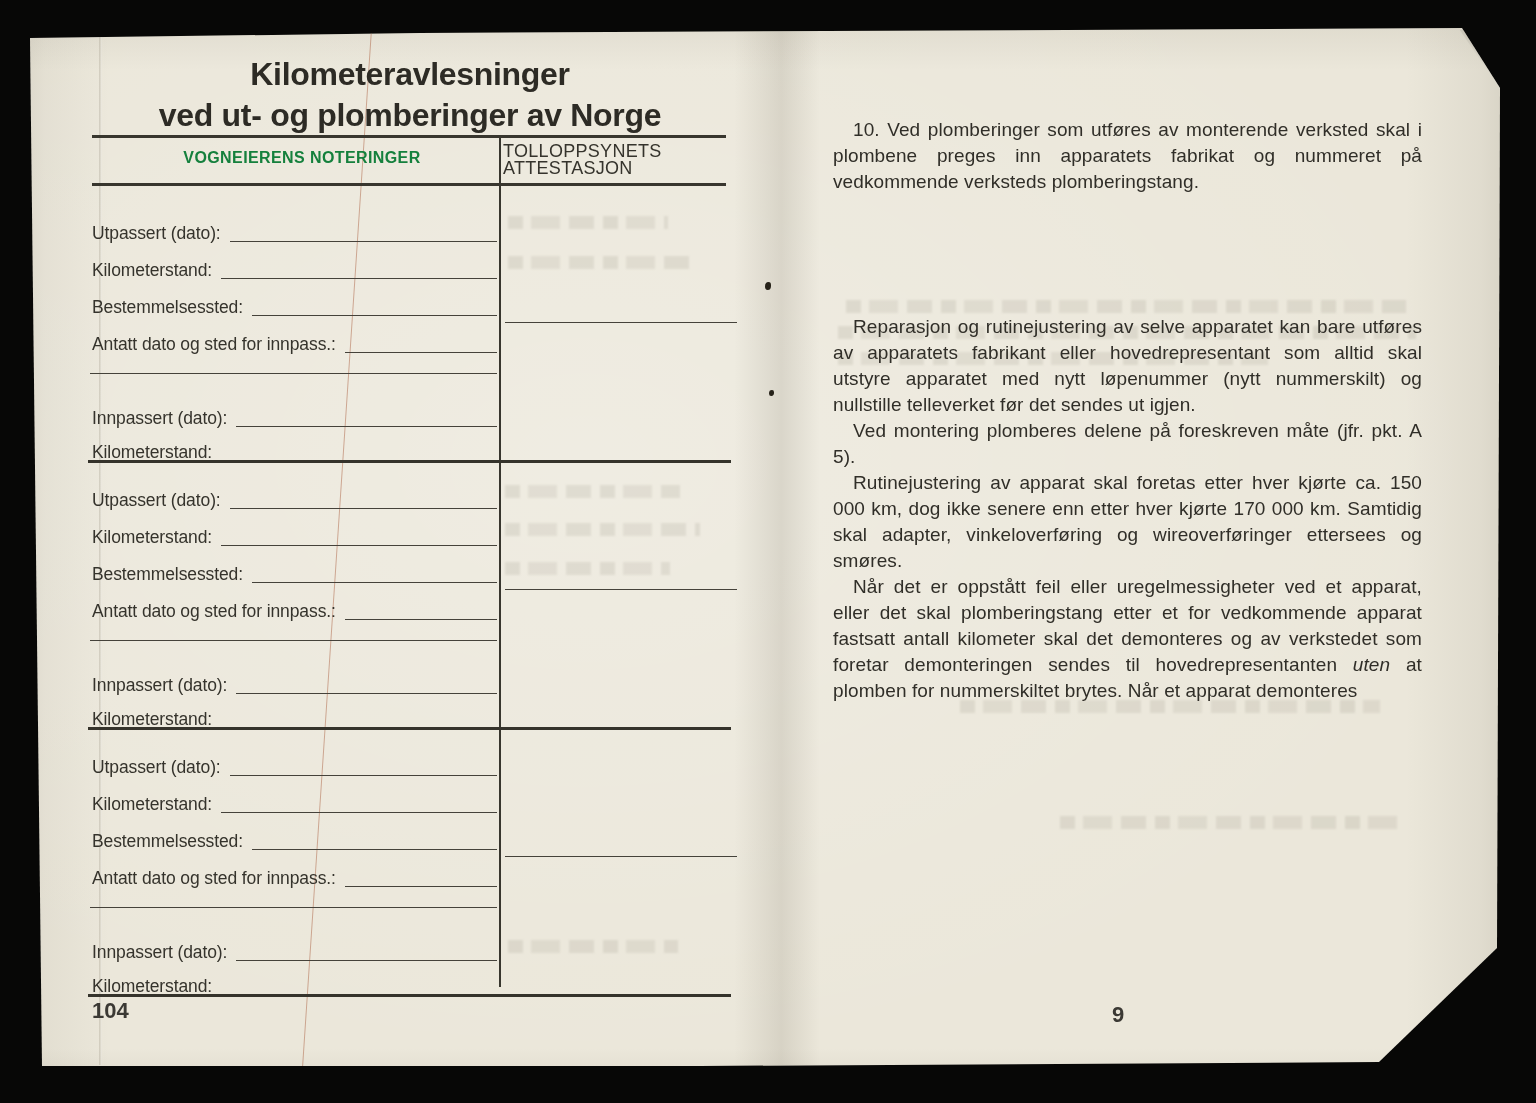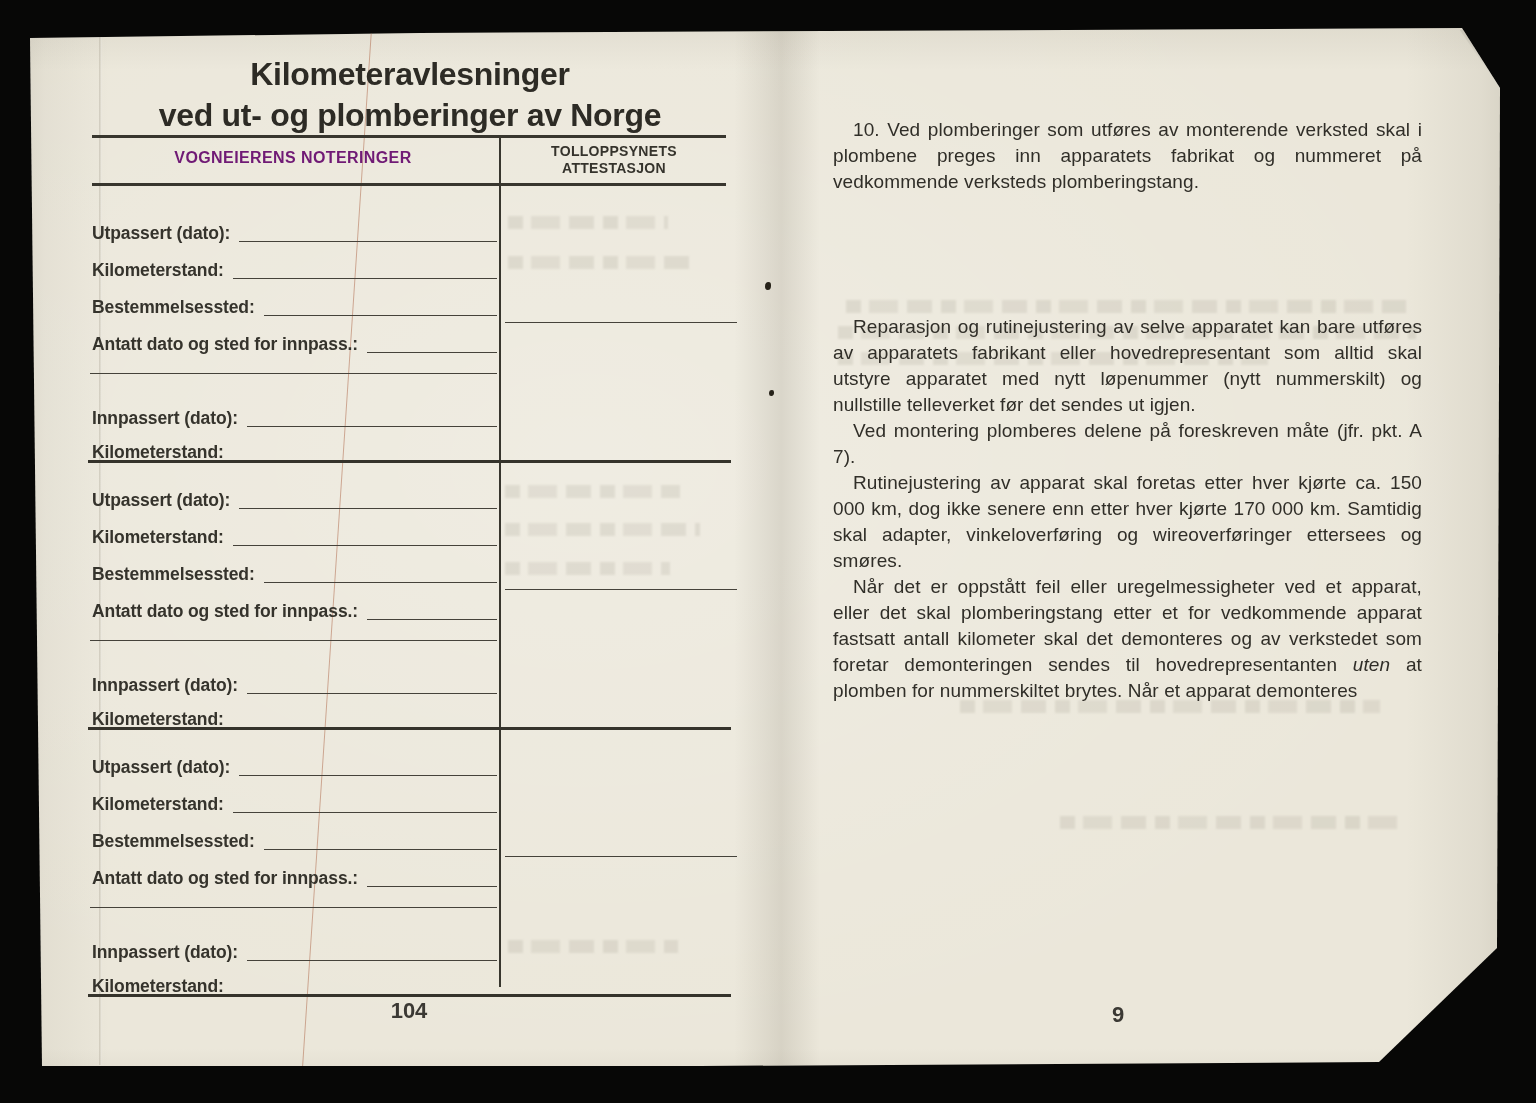--- a/index.html
+++ b/index.html
@@ -53,30 +53,30 @@
       rgba(112,106,90,.36) 61px 86px, transparent 86px 95px);
   }
   
   .ltitle{
     position:absolute;left:90px;width:640px;text-align:center;
     font-size:32px;font-weight:bold;color:#2d2b25;letter-spacing:-.3px;
   }
   .hrule{position:absolute;left:92px;width:634px;height:3px;background:#38362e;}
   .vline{position:absolute;left:499px;top:135px;width:2.2px;height:852px;background:#38362e;}
   .col1-header{
-    position:absolute;left:89px;top:149px;width:408px;text-align:center;
-    font-size:16px;font-weight:600;color:#701a75;letter-spacing:.4px;
+    position:absolute;left:98px;top:149px;width:408px;text-align:center;
+    font-size:16px;font-weight:600;color:#15803d;letter-spacing:.4px;
   }
   .col2-header{
-    position:absolute;left:503px;top:143px;width:222px;text-align:center;
-    font-size:14px;font-weight:700;color:#35332c;line-height:17px;letter-spacing:.3px;
+    position:absolute;left:503px;top:143px;width:222px;
+    font-size:18px;font-weight:400;color:#35332c;line-height:17px;letter-spacing:.3px;
   }
   .fblock{position:absolute;left:92px;width:405px;height:242px;}
   .frow{position:absolute;left:0;width:405px;height:22px;display:flex;align-items:flex-end;}
-  .flabel{font-size:17.5px;font-weight:700;color:#35332c;white-space:nowrap;letter-spacing:-.1px;}
+  .flabel{font-size:17.5px;font-weight:400;color:#35332c;white-space:nowrap;letter-spacing:-.1px;}
   .fline{flex:1;margin-left:9px;border-bottom:1.7px solid #45423a;margin-bottom:2px;}
   .cline{position:absolute;left:-2px;width:407px;border-bottom:1.7px solid #45423a;}
   .rcol-line{position:absolute;left:413px;width:232px;border-bottom:1.6px solid #45423a;}
   .thickrule{position:absolute;left:-4px;width:643px;height:3px;background:#35332b;}
   .pagenum{position:absolute;font-size:22px;font-weight:600;color:#3b3934;}
   
   .rtext{
     position:absolute;left:833px;top:117px;width:589px;
     font-size:19px;line-height:26px;text-align:justify;
     color:#302e28;font-weight:500;letter-spacing:.1px;
@@ -203,36 +203,36 @@
       <div class="frow" style="top:185px;">
           <span class="flabel">Innpassert (dato):</span>
           <span class="fline"></span>
         </div>
       <div class="frow" style="top:219px;">
           <span class="flabel">Kilometerstand:</span>
         </div>
       <div class="thickrule" style="top:238px;"></div>
     </div>
 
-    <div class="pagenum" style="left:92px;top:998px;width:634px;text-align:center;">104</div>
+    <div class="pagenum" style="left:92px;top:998px;width:634px;">104</div>
   </div>
 
   <div>
 
     <div class="ghost" style="left:846px;top:300px;width:560px;"></div>
     <div class="ghost" style="left:838px;top:326px;width:578px;"></div>
     <div class="ghost" style="left:838px;top:352px;width:430px;"></div>
     <div class="ghost" style="left:960px;top:700px;width:420px;"></div>
     <div class="ghost" style="left:1060px;top:816px;width:340px;"></div>
 
     <div class="rtext">
       <p>10. Ved plomberinger som utføres av monterende verksted skal i plombene preges inn apparatets fabrikat og nummeret på vedkommende verksteds plomberingstang.</p>
       <div class="sp1"></div>
       <div class="sp2"></div>
       <p>Reparasjon og rutinejustering av selve apparatet kan bare utføres av apparatets fabrikant eller hovedrepresentant som alltid skal utstyre apparatet med nytt løpenummer (nytt nummerskilt) og nullstille telleverket før det sendes ut igjen.</p>
-      <p>Ved montering plomberes delene på foreskreven måte (jfr. pkt. A 7).</p>
+      <p>Ved montering plomberes delene på foreskreven måte (jfr. pkt. A 5).</p>
       <p>Rutinejustering av apparat skal foretas etter hver kjørte ca. 150 000 km, dog ikke senere enn etter hver kjørte 170 000 km. Samtidig skal adapter, vinkeloverføring og wireoverføringer ettersees og smøres.</p>
       <p><span>Når det er oppstått feil eller uregelmessigheter ved et apparat, eller det skal plomberingstang etter et for vedkommende apparat fastsatt antall kilometer skal det demonteres og av verkstedet som foretar demonteringen sendes til hovedrepresentanten </span><span class="it">uten</span><span> at plomben for nummerskiltet brytes. Når et apparat demonteres</span></p>
     </div>
 
     <div class="pagenum" style="left:833px;top:1002px;width:570px;text-align:center;">9</div>
   </div>
 </div>
 
 </body></html>

